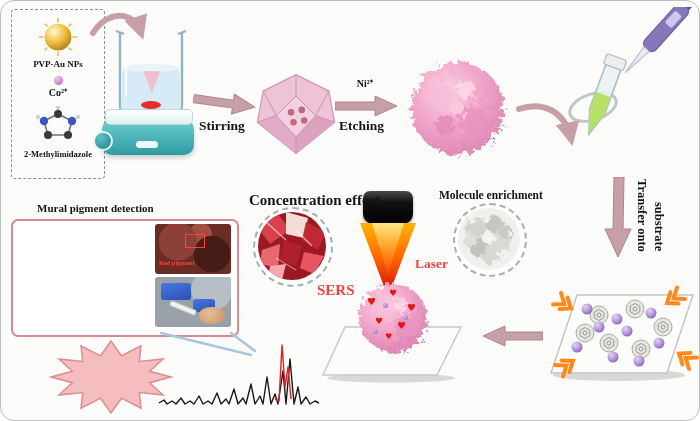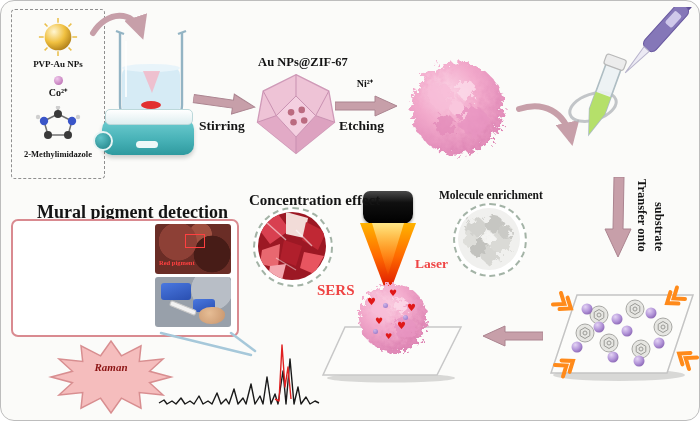--- a/index.html
+++ b/index.html
@@ -114,21 +114,20 @@
     <div class="abs" style="left:34px;top:22px;width:22px;height:7px;background:#eef8f8;border-radius:4px;"></div>
   </div>
   <div class="abs hotplate-top" style="left:104px;top:108px;width:86px;height:14px;"></div>
   <div class="abs dial" style="left:92px;top:130px;width:16px;height:16px;"></div>
 
   <svg class="abs" style="left:192px;top:90px;transform:rotate(8deg);" width="64" height="24">
     <polygon points="0,8 40,8 40,2 62,12 40,22 40,16 0,16" fill="#c79fa9" stroke="#ab8490" stroke-width="1"></polygon>
   </svg>
   <div class="abs lbl" style="left:198px;top:118px;font-size:13.5px;">Stirring</div>
 
-  <div class="abs lbl ctr" style="left:244px;top:55px;width:116px;font-size:12.5px;">Au NPs@ZIF-67</div>
   <svg class="abs" style="left:252px;top:72px;" width="86" height="82" viewBox="0 0 100 100">
     <polygon points="50,2 90,22 97,60 50,98 3,60 10,22" fill="#eec3d6" stroke="#cf9ab8" stroke-width="1.6"></polygon>
     <polygon points="3,60 26,52 50,78 50,98" fill="#e2aac6"></polygon>
     <polygon points="97,60 74,52 50,78 50,98" fill="#dda2c0"></polygon>
     <polygon points="50,28 74,52 50,78 26,52" fill="#f4cfe0"></polygon>
     <path d="M50,2 L50,28 M10,22 L26,52 M90,22 L74,52 M3,60 L26,52 M97,60 L74,52 M50,98 L50,78 M50,28 L26,52 M50,28 L74,52 M26,52 L50,78 M74,52 L50,78" stroke="#c890b0" stroke-width="1.2" fill="none"></path>
     <circle cx="44" cy="48" r="4" fill="#bb6b80"></circle>
       <circle cx="57" cy="45" r="4" fill="#bb6b80"></circle>
     <circle cx="47" cy="60" r="4" fill="#bb6b80"></circle>
       <circle cx="60" cy="58" r="4" fill="#bb6b80"></circle>
@@ -340,21 +339,21 @@
             <circle cx="24" cy="42" r="10" fill="#c2c2be"></circle>
           <circle cx="34" cy="50" r="8" fill="#d6d6d2"></circle>
             <circle cx="50" cy="26" r="7" fill="#cacac6"></circle>
           <circle cx="14" cy="34" r="7" fill="#dededa"></circle>
             <circle cx="33" cy="33" r="6" fill="#f4f4f2"></circle>
         </g>
       </g>
     </svg>
   </div>
 
-  <div class="abs lbl" style="left:36px;top:202px;font-size:18px;">Mural pigment detection</div>
+  <div class="abs lbl" style="left:36px;top:202px;font-size:11px;">Mural pigment detection</div>
   <div class="abs" style="left:10px;top:218px;width:224px;height:114px;border:2.5px solid #d98a90;border-radius:7px;background:#ffffff;">
     <div class="abs muralRT" style="left:142px;top:3px;width:76px;height:50px;">
       <div class="abs redbox" style="left:30px;top:10px;width:18px;height:12px;"></div>
       <div class="abs lbl" style="left:4px;top:36px;font-size:6.5px;color:#ff4040;">Red pigment</div>
     </div>
     <div class="abs muralRB" style="left:142px;top:56px;width:76px;height:50px;">
       <div class="abs bluedev" style="left:6px;top:6px;width:30px;height:17px;"></div>
       <div class="abs bluedev" style="left:38px;top:22px;width:22px;height:13px;"></div>
       <div class="abs skin" style="left:44px;top:30px;width:26px;height:17px;"></div>
       <div class="abs probe" style="left:14px;top:28px;width:26px;height:4px;transform:rotate(22deg);"></div>
@@ -363,21 +362,20 @@
 
   <svg class="abs" style="left:150px;top:330px;" width="115" height="32">
     <line x1="10" y1="2" x2="100" y2="24" stroke="#a6c8da" stroke-width="2.5" stroke-linecap="round"></line>
     <line x1="80" y1="2" x2="104" y2="20" stroke="#a6c8da" stroke-width="2.5" stroke-linecap="round"></line>
   </svg>
 
   <svg class="abs" style="left:44px;top:336px;" width="132" height="80">
     <polygon points="126,40 104.6,45.7 118,58 94.3,55.6 96,71.2 76.4,61.2 66,76 55.6,61.2 36,71.2 37.7,55.6 14,58 27.4,45.7 6,40 27.4,34.3 14,22 37.7,24.4 36,8.8 55.6,18.8 66,4 76.4,18.8 96,8.8 94.3,24.4 118,22 104.6,34.3" fill="#f5bdbd" stroke="#d88e90" stroke-width="1.5"></polygon>
   </svg>
   <div class="abs ctr" style="left:62px;top:360px;width:96px;font-family:'Liberation Serif',serif;font-weight:bold;font-style:italic;color:#8b1212;font-size:11px;line-height:1.15;">
-    <div>Raman</div>
   </div>
 
   <svg class="abs" style="left:156px;top:336px;" width="170" height="80">
     <polyline points="2,66 7,63 10,67 15,64 19,67 24,61 28,67 33,64 37,67 42,59 46,67 51,64 55,67 60,56 64,67 69,62 72,67 77,52 81,67 86,61 89,67 94,47 98,67 103,59 106,67 110,40 114,67 118,57 121,67 126,34 129,67 133,22 137,67 141,50 144,67 149,60 153,67 158,64 162,66" fill="none" stroke="#1a1a1a" stroke-width="1.4" stroke-linejoin="round"></polyline>
     <polyline points="118,62 122,64 125,8 128,50 131,30 134,62" fill="none" stroke="#e02020" stroke-width="1.4" stroke-linejoin="round"></polyline>
   </svg>
 
 </div>
 
 </body></html>

